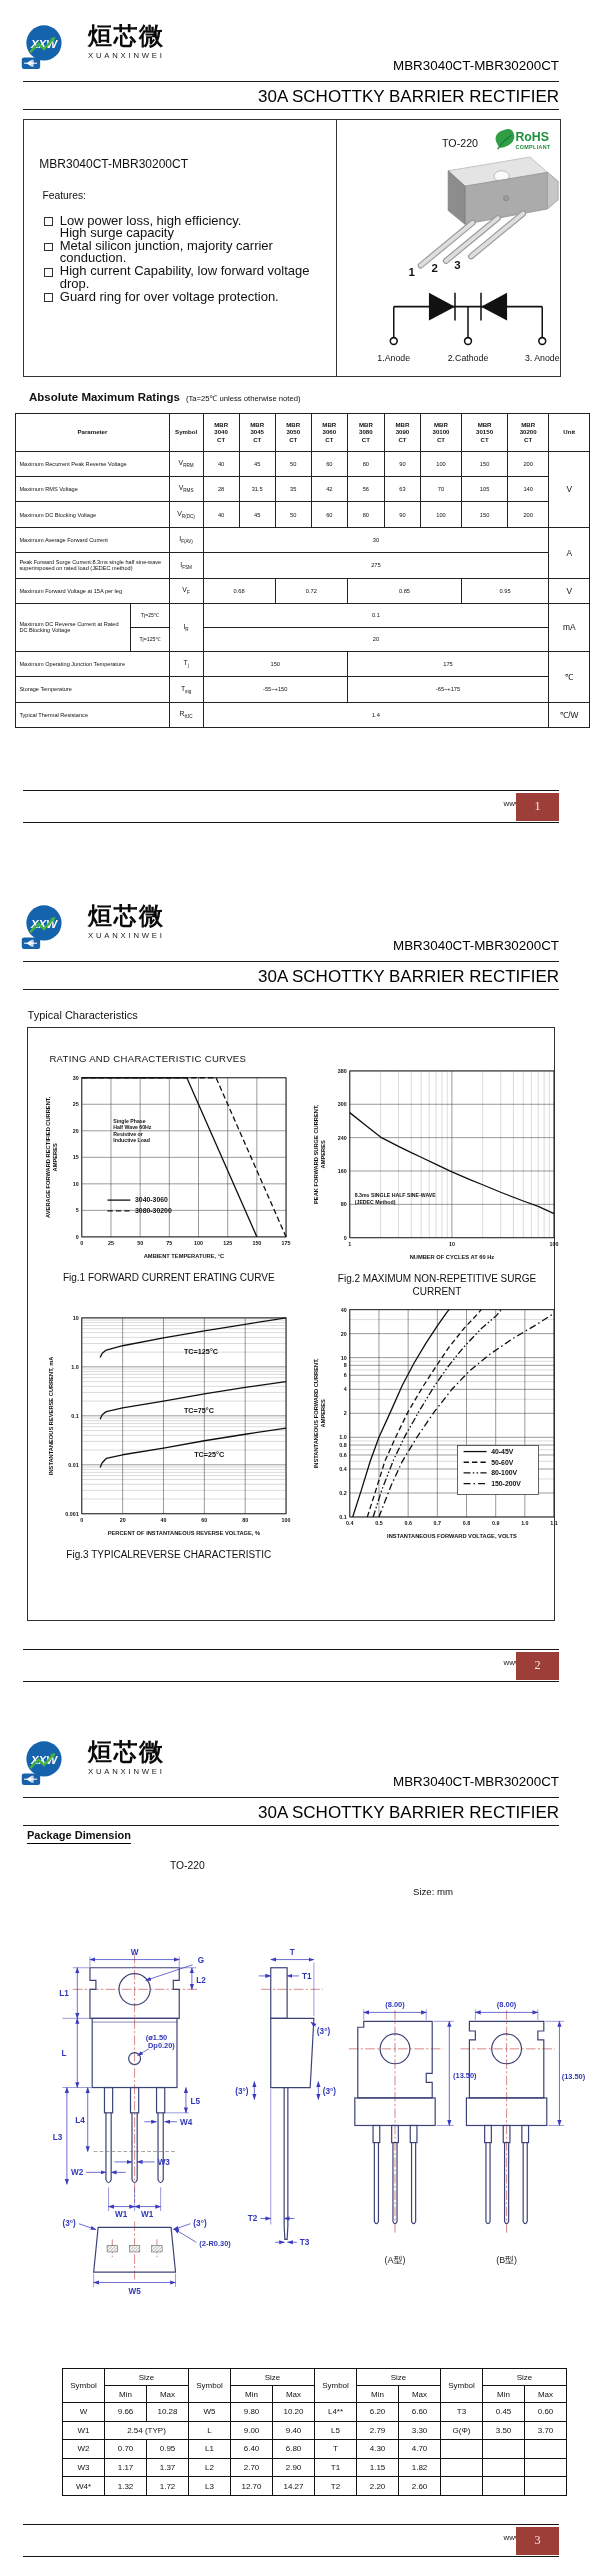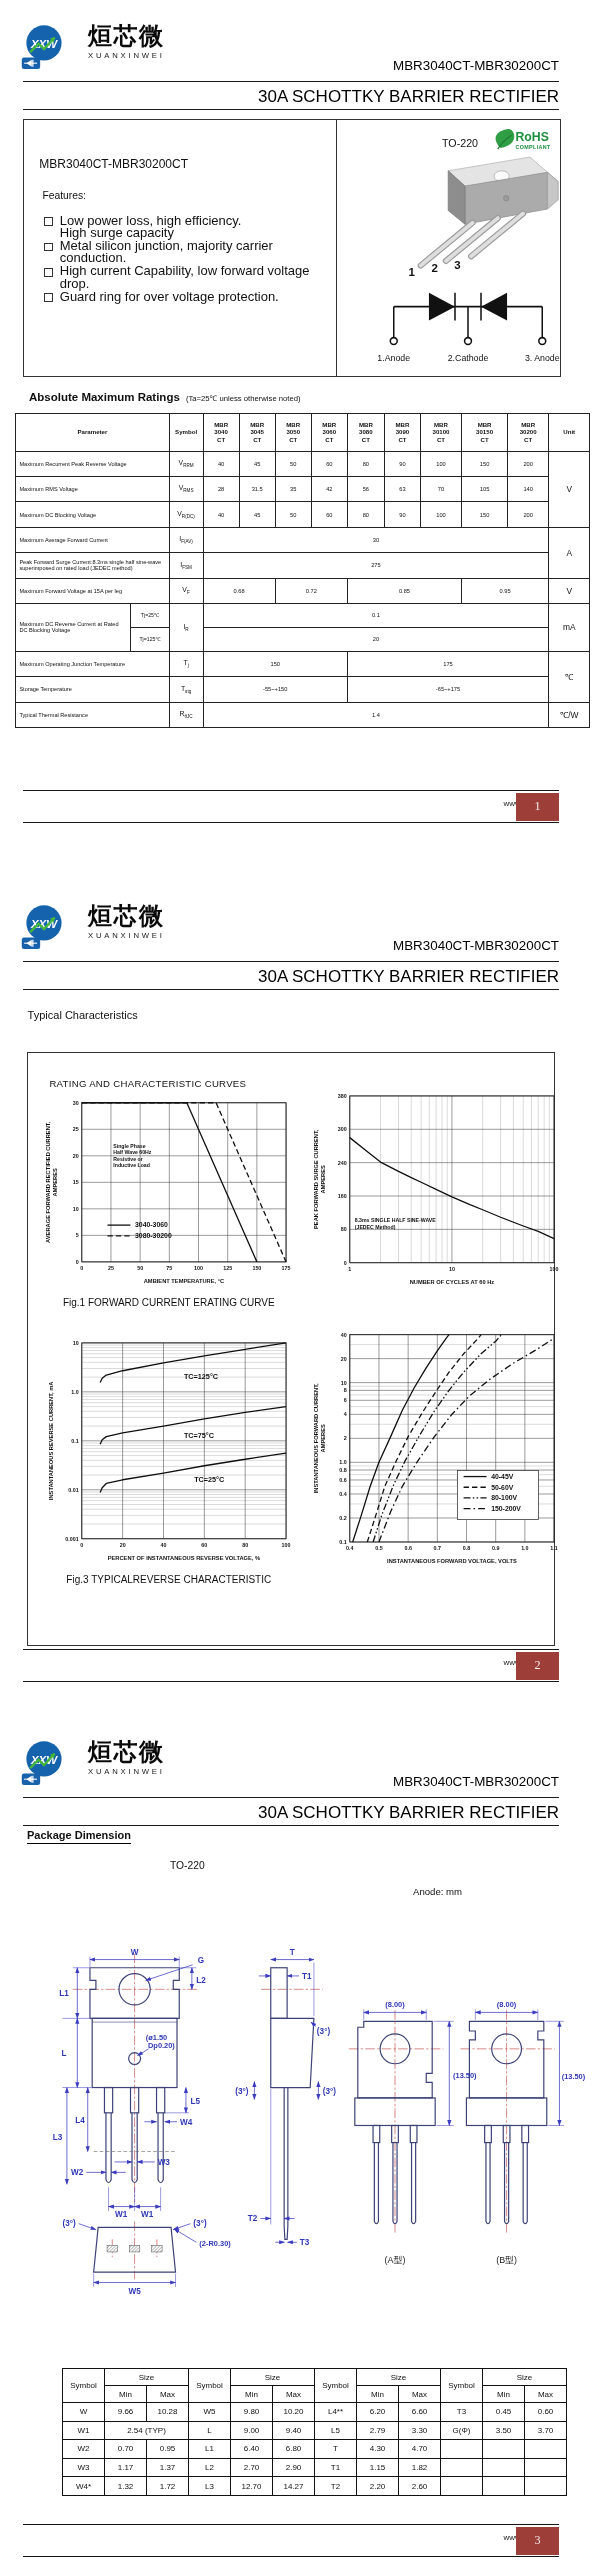--- a/index.html
+++ b/index.html
@@ -46,21 +46,21 @@
   #ratings-table th,#ratings-table td{border:0.8px solid #222;text-align:center;vertical-align:middle;padding:0.8px 1.5px;}
   #ratings-table th{font-size:6.1px;font-weight:700;white-space:pre-line;height:35px;line-height:1.25;}
   #ratings-table td{font-size:5.7px;height:21.4px;}
   #ratings-table td.p{text-align:left;font-size:5.6px;padding:1.5px 3.1px;}
   #ratings-table td.tj{font-size:5.2px;}
   #ratings-table td.u{font-size:8.4px;}
   .sy{font-size:6.9px;} .sy sub{font-size:4.6px;}
 
   
   .tc-head{position:absolute;left:27.6px;top:129px;font-size:11px;}
-  .curves-box{position:absolute;left:27px;right:27px;top:172px;height:592px;border:1.2px solid #333;}
+  .curves-box{position:absolute;left:27px;right:27px;top:147px;height:592px;border:1.2px solid #333;}
   .cbox-title{position:absolute;left:21.4px;top:24.5px;font-size:9.6px;letter-spacing:0.3px;}
   .fig{position:absolute;width:254px;}
   .figcap{font-size:10px;text-align:center;white-space:pre-line;margin:4.6px 0 0;line-height:1.35;}
 
   
   .pd-head{position:absolute;left:27px;top:113px;font-size:11px;font-weight:700;
     border-bottom:1.8px solid #000;padding-bottom:1.5px;}
   .pd-to220{position:absolute;left:170px;top:144px;font-size:10.3px;}
   .pd-units{position:absolute;left:413px;top:170px;font-size:9.6px;}
   .dimsvg{position:absolute;left:19px;top:190px;}
@@ -452,21 +452,22 @@
           <text x="48" y="99.7" text-anchor="end" font-size="7" fill="#111" font-weight="bold">240</text>
           <line x1="52" y1="53.59999999999999" x2="319" y2="53.59999999999999" stroke="#444" stroke-width="0.7"></line>
           <text x="48" y="56.09999999999999" text-anchor="end" font-size="7" fill="#111" font-weight="bold">300</text>
           <line x1="52" y1="10" x2="319" y2="10" stroke="#444" stroke-width="0.7"></line>
           <text x="48" y="12.5" text-anchor="end" font-size="7" fill="#111" font-weight="bold">380</text>
           <rect x="52" y="10" width="267" height="218" fill="none" stroke="#222" stroke-width="1.2"></rect>
           <polyline points="52.0,64.5 75.5,83.4 92.2,96.5 115.7,108.6 132.4,116.8 145.3,122.8 164.8,132.1 185.5,141.9 209.0,152.2 225.7,158.8 249.2,168.6 278.8,180.0 298.3,187.1 319.0,196.4" fill="none" stroke="#101010" stroke-width="1.7" stroke-linejoin="round" stroke-dasharray=""></polyline>
           <text x="58.57060602646925" y="175.13500000000002" font-size="6.8" fill="#111" font-weight="bold"><tspan x="58.57060602646925" dy="0">8.3ms SINGLE HALF SINE-WAVE</tspan><tspan x="58.57060602646925" dy="8.4">(JEDEC Method)</tspan></text>
           <text x="185.5" y="256" text-anchor="middle" font-size="7.5" fill="#111" font-weight="bold">NUMBER OF CYCLES AT 60 Hz</text>
           <text transform="translate(10,119) rotate(-90)" text-anchor="middle" font-size="7.5" fill="#111" font-weight="bold"><tspan x="0" dy="0">PEAK  FORWARD SURGE CURRENT,</tspan><tspan x="0" dy="9">AMPERES</tspan></text>
-        </svg></div>
+        </svg><p class="figcap">Fig.2 MAXIMUM NON-REPETITIVE SURGE
+CURRENT</p></div>
     <div class="fig" style="left:13.8px;top:282px;"><svg width="254" height="230" viewBox="0 0 332 300">
           <rect x="52" y="10" width="267" height="256" fill="#fff"></rect>
           <line x1="52" y1="246.7340802775052" x2="319" y2="246.7340802775052" stroke="#888" stroke-width="0.4"></line>
           <line x1="52" y1="235.4642396979416" x2="319" y2="235.4642396979416" stroke="#888" stroke-width="0.4"></line>
           <line x1="52" y1="227.4681605550104" x2="319" y2="227.4681605550104" stroke="#888" stroke-width="0.4"></line>
           <line x1="52" y1="221.2659197224948" x2="319" y2="221.2659197224948" stroke="#888" stroke-width="0.4"></line>
           <line x1="52" y1="216.1983199754468" x2="319" y2="216.1983199754468" stroke="#888" stroke-width="0.4"></line>
           <line x1="52" y1="211.91372543908756" x2="319" y2="211.91372543908756" stroke="#888" stroke-width="0.4"></line>
           <line x1="52" y1="208.2022408325156" x2="319" y2="208.2022408325156" stroke="#888" stroke-width="0.4"></line>
           <line x1="52" y1="204.92847939588322" x2="319" y2="204.92847939588322" stroke="#888" stroke-width="0.4"></line>
@@ -625,21 +626,21 @@
       </div>
     </div>
     <div class="hdr-title">MBR3040CT-MBR30200CT</div>
     <div class="hdr-rule hr1"></div>
     <div class="hdr-sub">30A SCHOTTKY BARRIER RECTIFIER</div>
     <div class="hdr-rule hr2"></div>
   </div>
 
   <div class="pd-head">Package Dimension</div>
   <div class="pd-to220">TO-220</div>
-  <div class="pd-units">Anode: mm</div>
+  <div class="pd-units">Size: mm</div>
 
   <svg class="dimsvg" width="566" height="465" viewBox="0 0 760 625">
     <defs>
       <marker id="ar" viewBox="0 0 10 10" refX="9" refY="5" markerWidth="8" markerHeight="8" orient="auto-start-reverse">
         <path d="M0,1.5 L10,5 L0,8.5 Z" fill="#3b3bc0"></path>
       </marker>
       <pattern id="ht" width="3" height="3" patternUnits="userSpaceOnUse" patternTransform="rotate(45)">
         <rect width="3" height="3" fill="#fff"></rect>
         <line x1="0" y1="0" x2="0" y2="3" stroke="#555" stroke-width="1"></line>
       </pattern>

